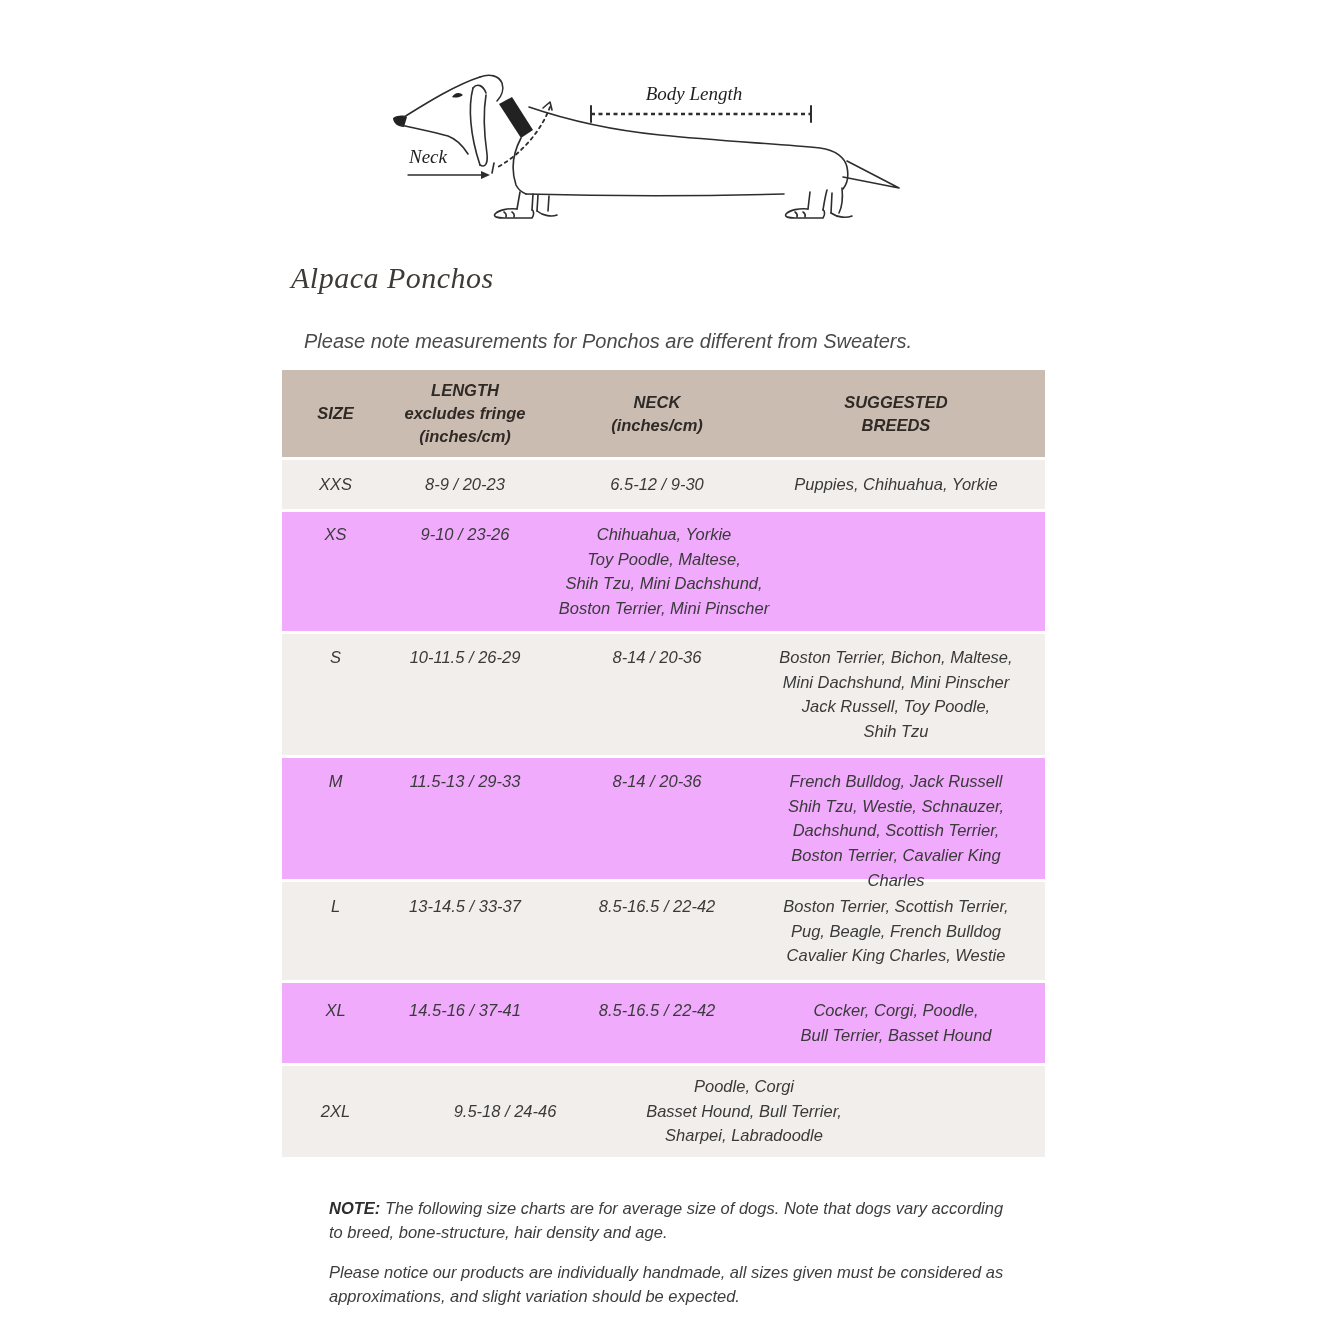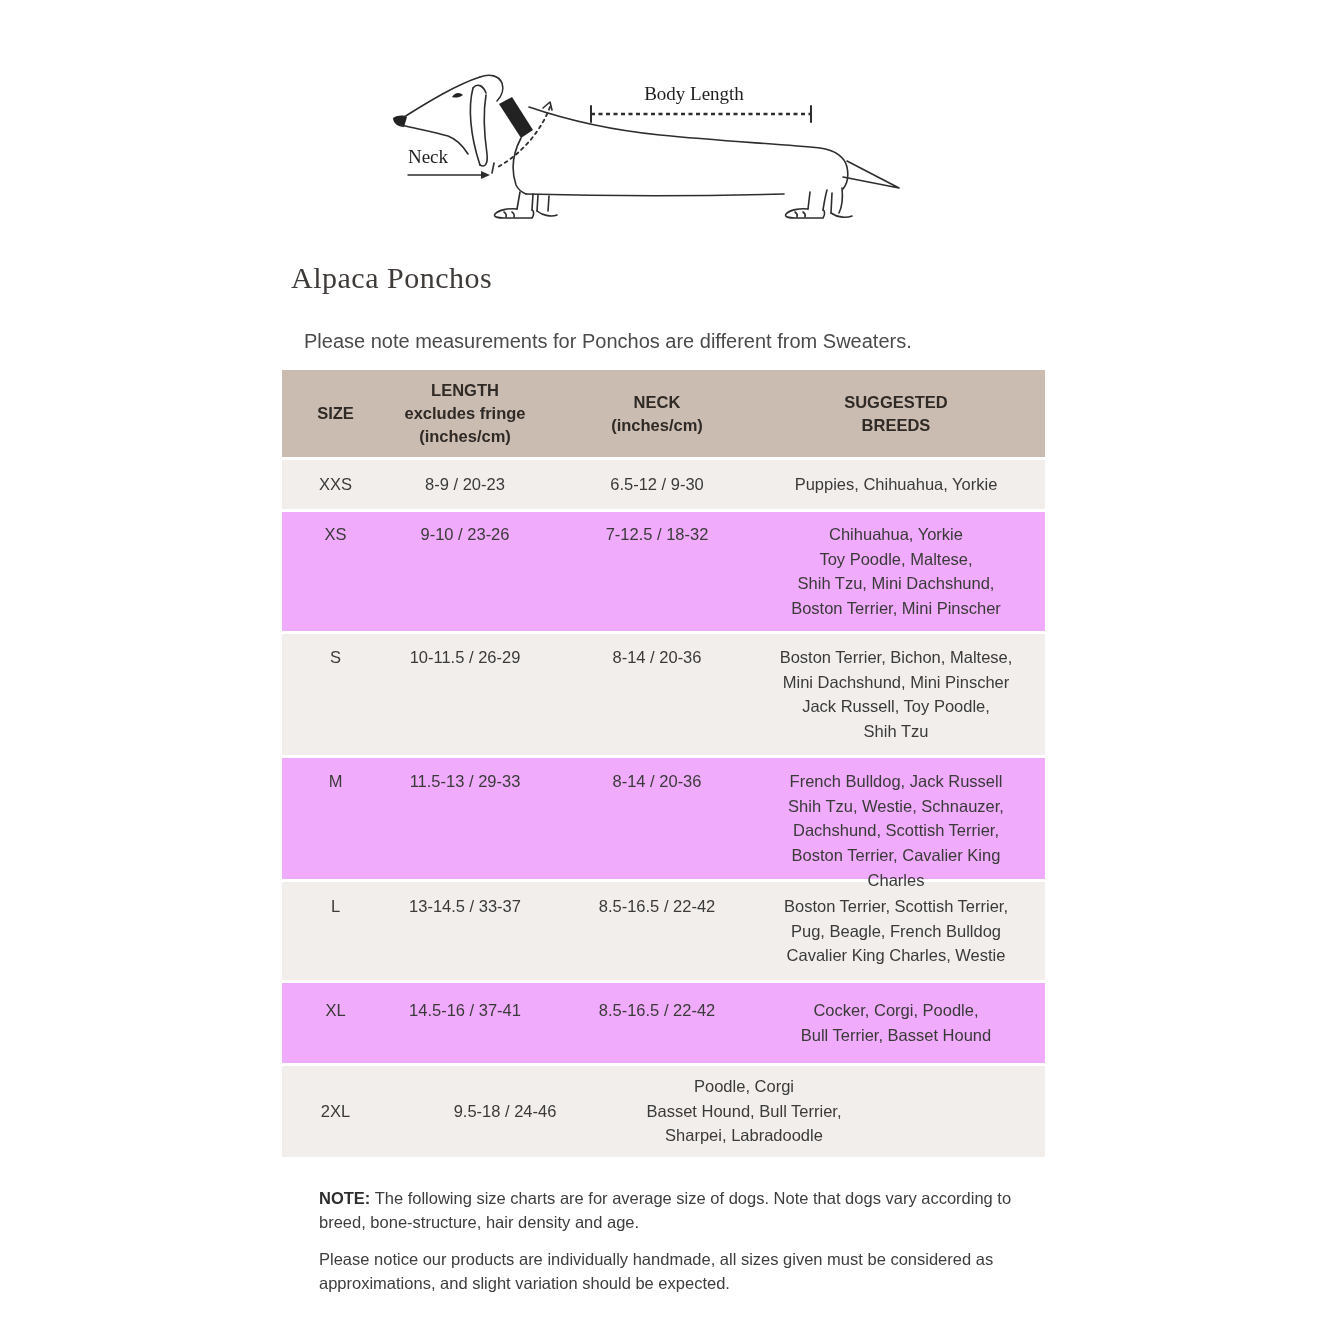--- a/index.html
+++ b/index.html
@@ -1,17 +1,17 @@
 <!DOCTYPE html>
 <html><head>
 <meta charset="utf-8">
 <style>
   html,body{margin:0;padding:0;background:#ffffff;}
   .page{position:relative;width:1327px;height:1327px;background:#ffffff;overflow:hidden;
-        font-family:"Liberation Sans",sans-serif;color:#3a3a3a;}
+        font-family:"Liberation Sans",sans-serif;color:#3a3a3a;font-style:italic;}
 
   
   .dog{position:absolute;left:380px;top:55px;width:540px;height:180px;}
   .dog path,.dog line,.dog polyline{fill:none;stroke:#2d2d2d;stroke-width:1.6;
         stroke-linecap:round;stroke-linejoin:round;}
   .dog .fillDark{fill:#222222;stroke:none;}
   .dog .meas{stroke-width:2.4;stroke-dasharray:4 3.5;stroke-linecap:butt;}
   .dog .tick{stroke-width:2;}
   .dog .neckdash{stroke-dasharray:3 4;stroke-width:1.8;}
   .dog text{font-family:"Liberation Serif",serif;font-size:19px;fill:#1f1f1f;stroke:none;}
@@ -42,21 +42,21 @@
   .row-s{height:121px;--pad:11px;}
   .row-m{height:121px;--pad:11px;}
   .row-l{height:98px;--pad:12px;}
   .row-xl{height:80px;--pad:15px;}
   .row-2xl{height:91px;--pad:8px;}
   .row-2xl .m-cell{padding-top:calc(var(--pad) + 24.7px);}
 
   
   .notes{position:absolute;left:313px;top:1180px;width:715px;font-size:16.5px;
          line-height:24px;color:#3d3d3d;}
-  .notes p{margin:6px;}
+  .notes p{margin:16px;}
   .notes p + p{margin-top:13px;}
   .notes strong{font-weight:bold;color:#2e2e2e;}
 </style>
 </head>
 <body>
 
 <div class="page">
 
   <svg class="dog" viewBox="0 0 540 180" aria-hidden="true">
 
@@ -127,21 +127,20 @@
     <div class="row r-light row-xxs">
       <div class="cell c-size m-cell">XXS</div>
       <div class="cell c-length m-cell">8-9 / 20-23</div>
       <div class="cell c-neck m-cell">6.5-12 / 9-30</div>
       <div class="cell c-breeds">Puppies, Chihuahua, Yorkie</div>
     </div>
 
     <div class="row r-dark row-xs">
       <div class="cell c-size m-cell">XS</div>
       <div class="cell c-length m-cell">9-10 / 23-26</div>
-      <div class="cell c-neck m-cell">7-12.5 / 18-32</div>
       <div class="cell c-breeds">Chihuahua, Yorkie
 Toy Poodle, Maltese,
 Shih Tzu, Mini Dachshund,
 Boston Terrier, Mini Pinscher</div>
     </div>
 
     <div class="row r-light row-s">
       <div class="cell c-size m-cell">S</div>
       <div class="cell c-length m-cell">10-11.5 / 26-29</div>
       <div class="cell c-neck m-cell">8-14 / 20-36</div>

